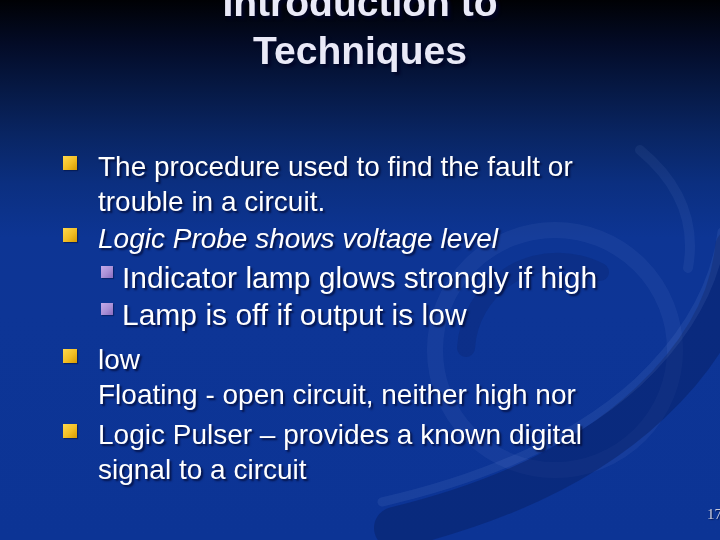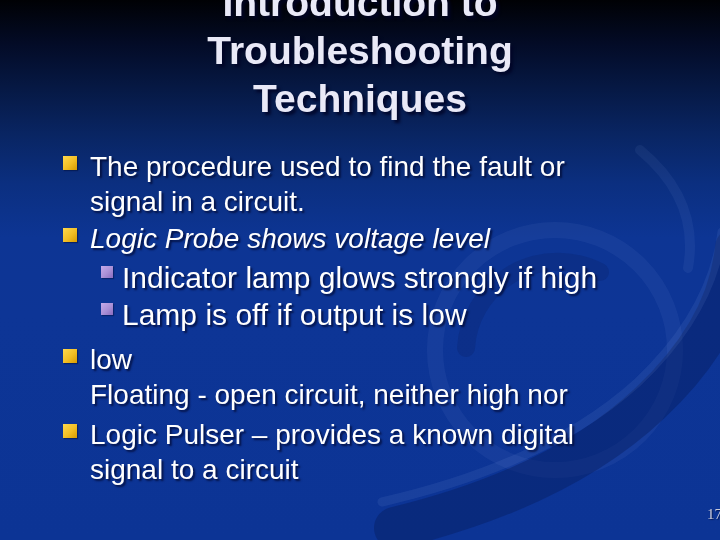--- a/index.html
+++ b/index.html
@@ -29,21 +29,21 @@
     text-shadow:3px 3px 3px rgba(0,4,38,0.85);
   }
   .title .line{display:block;white-space:nowrap;}
   .content{
     position:absolute;
     top:146px;left:90px;width:600px;
     color:var(--text-color,#FFFFFF);
     text-shadow:2px 2px 2px rgba(0,4,38,0.70);
   }
   .para{position:relative;font-size:28px;line-height:35px;}
-  .para .line{display:block;white-space:nowrap;}
+  .para .line{display:block;white-space:nowrap;margin-left:8px;}
   .sq{
     position:absolute;left:-27px;top:7px;
     width:14px;height:14px;
     background:linear-gradient(135deg,#FFD84D 0%,var(--bullet-gold,#F2BE24) 55%,#D89B00 100%);
     box-shadow:1px 1px 1px rgba(0,10,50,0.45);
   }
   .subgroup{margin-left:32px;}
   .subrow{position:relative;font-size:30px;line-height:37px;white-space:nowrap;}
   .sq2{
     position:absolute;left:-21px;top:7px;
@@ -68,30 +68,29 @@
   <svg class="swirl" viewBox="0 0 720 540" xmlns="http://www.w3.org/2000/svg">
     <circle cx="555" cy="350" r="120" fill="none" stroke="rgba(140,170,230,0.08)" stroke-width="16"></circle>
     <path d="M 600 272 A 92 92 0 0 0 466 348" fill="none" stroke="rgba(8,28,92,0.22)" stroke-width="18" stroke-linecap="round"></path>
     <path d="M 395 528 Q 560 488 650 403 Q 728 330 736 248" fill="none" stroke="rgba(8,28,92,0.42)" stroke-width="42" stroke-linecap="round"></path>
     <path d="M 382 502 Q 548 464 638 382 Q 712 312 722 232" fill="none" stroke="rgba(150,178,236,0.10)" stroke-width="9" stroke-linecap="round"></path>
     <path d="M 640 150 Q 700 200 688 268" fill="none" stroke="rgba(150,178,236,0.07)" stroke-width="10" stroke-linecap="round"></path>
   </svg>
 
   <div class="title">
     <span class="line">Introduction to</span>
-    <span class="line">Troubleshooting</span>
     <span class="line">Techniques</span>
   </div>
 
   <div class="content">
 
     <div class="para mt3">
       <span class="sq"></span>
       <span class="line">The procedure used to find the fault or</span>
-      <span class="line">signal in a circuit.</span>
+      <span class="line">trouble in a circuit.</span>
     </div>
 
     <div class="para mt2">
       <span class="sq"></span>
       <span class="line">Logic Probe shows voltage level</span>
     </div>
 
     <div class="subgroup mt3">
       <div class="subrow">
         <span class="sq2"></span>

